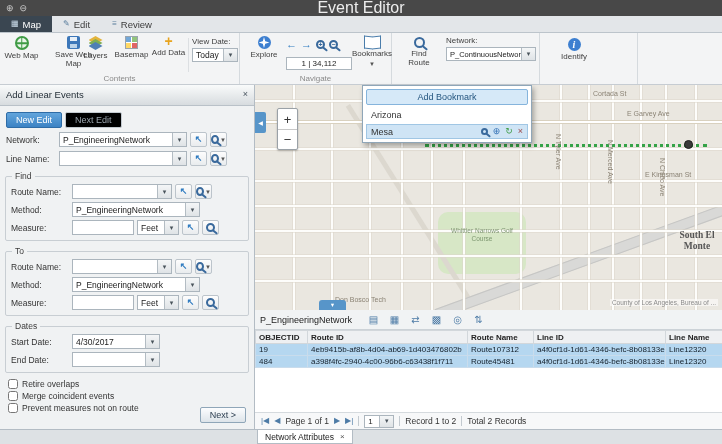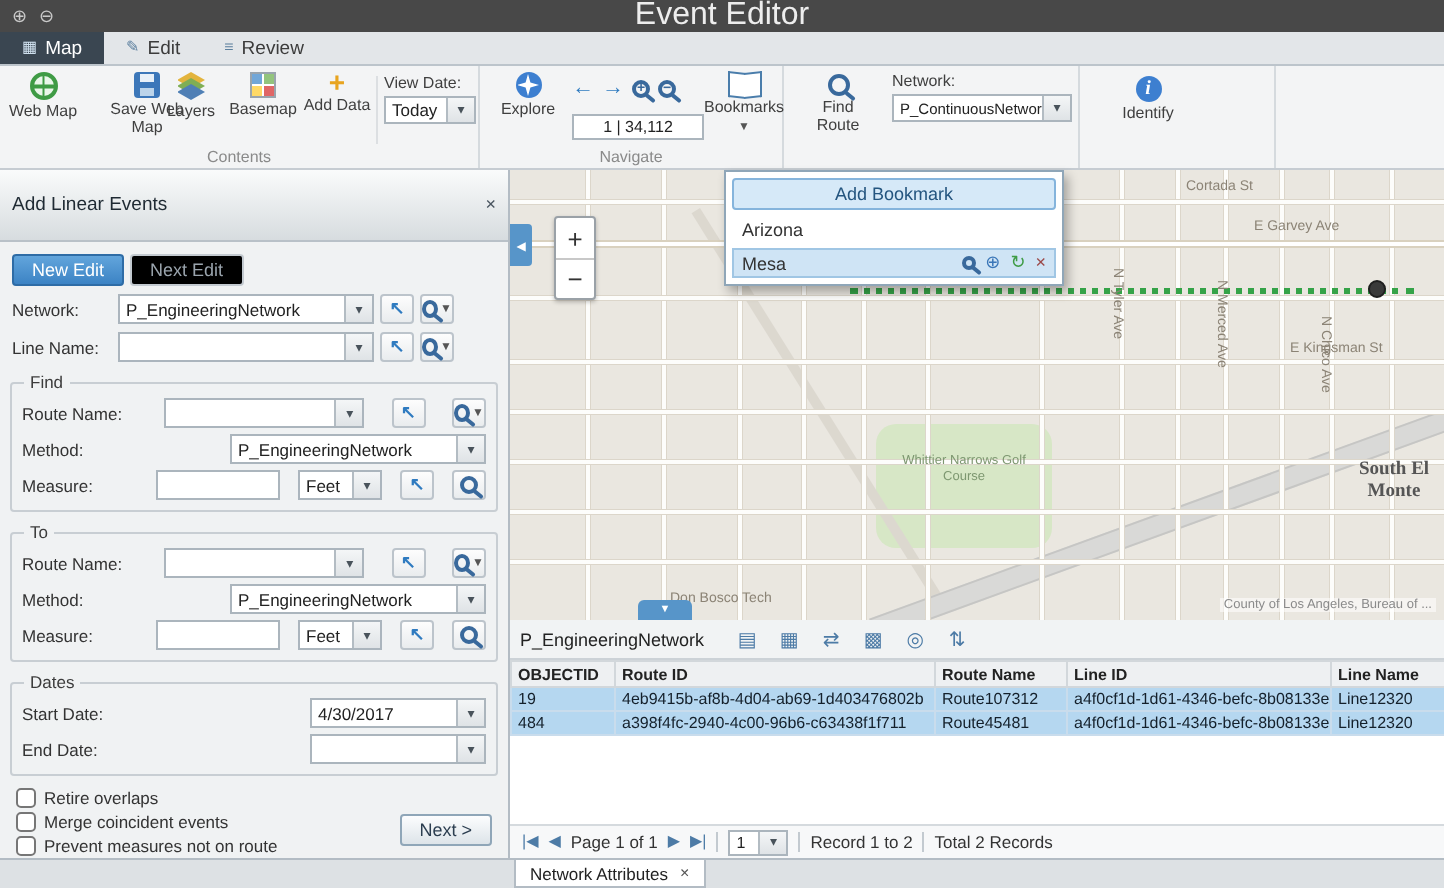--- a/index.html
+++ b/index.html
@@ -57,24 +57,24 @@
   .mag{display:inline-block;width:9px;height:9px;border:2px solid #39699c;border-radius:50%;position:relative;}
   .mag::after{content:"";position:absolute;width:6px;height:2px;background:#39699c;right:-5px;bottom:-3px;transform:rotate(40deg);border-radius:1px;}
   .mag.big{width:11px;height:11px;}
   .mag.plus::before{content:"+";position:absolute;left:0;top:-1px;right:0;text-align:center;font-size:7px;font-weight:bold;color:#39699c;line-height:7px;}
   .mag.minus::before{content:"−";position:absolute;left:0;top:-1px;right:0;text-align:center;font-size:7px;font-weight:bold;color:#39699c;line-height:7px;}
   .pick{color:#2f7bc0;font-size:9px;font-weight:bold;line-height:1;}
   .mi{width:17px;height:15px;display:inline-flex;align-items:center;justify-content:center;gap:1px;background:linear-gradient(#fdfdfd,#e9ecee);border:1px solid #bcc4cb;border-radius:2px;}
 
   
   .panel{position:absolute;left:0;top:84px;width:255px;height:345px;background:#f0f2f3;border-right:1px solid #b3bcc4;z-index:10;}
-  .p-head{height:37px;background:linear-gradient(#fbfcfc,#d7dcdf);border-bottom:1px solid #b9c1c8;display:flex;align-items:center;padding:0 6px;font-size:9.5px;color:#1f2a33;}
+  .p-head{height:22px;background:linear-gradient(#fbfcfc,#d7dcdf);border-bottom:1px solid #b9c1c8;display:flex;align-items:center;padding:0 6px;font-size:9.5px;color:#1f2a33;}
   .p-close{margin-left:auto;font-size:9px;color:#4a5560;line-height:1;}
   .row{display:flex;align-items:center;gap:3px;margin:4px 6px 0;}
-  .fs .row{margin:3px 3px 0;justify-content:space-between;}
+  .fs .row{margin:3px 3px 0;}
   .lbl{font-size:8.5px;color:#333;flex:none;}
   .w50{width:50px;} .w58{width:58px;}
   .sel{position:relative;height:15px;background:#fff;border:1px solid #abb5bd;font-size:8.5px;display:flex;align-items:center;padding:0 15px 0 3px;color:#222;overflow:hidden;white-space:nowrap;}
   .sel::after{content:"▾";position:absolute;right:0;top:0;bottom:0;width:13px;background:linear-gradient(#f4f6f7,#dfe3e6);border-left:1px solid #b3bcc3;color:#49535b;font-size:7px;display:flex;align-items:center;justify-content:center;}
   .inp{height:15px;background:#fff;border:1px solid #abb5bd;font-size:8.5px;padding:0 3px;font-family:inherit;color:#222;}
   fieldset.fs{border:1px solid #c8ced3;border-radius:2px;margin:5px 5px 0;padding:0 2px 5px;min-inline-size:auto;}
   .fs legend{font-size:8.5px;color:#3c3c3c;padding:0 3px;margin-left:4px;}
   .checks{margin:6px 8px 0;}
   .chk{display:flex;align-items:center;gap:4px;font-size:8.5px;margin-top:2px;color:#333;}
   .chk input{width:10px;height:10px;margin:0;}

